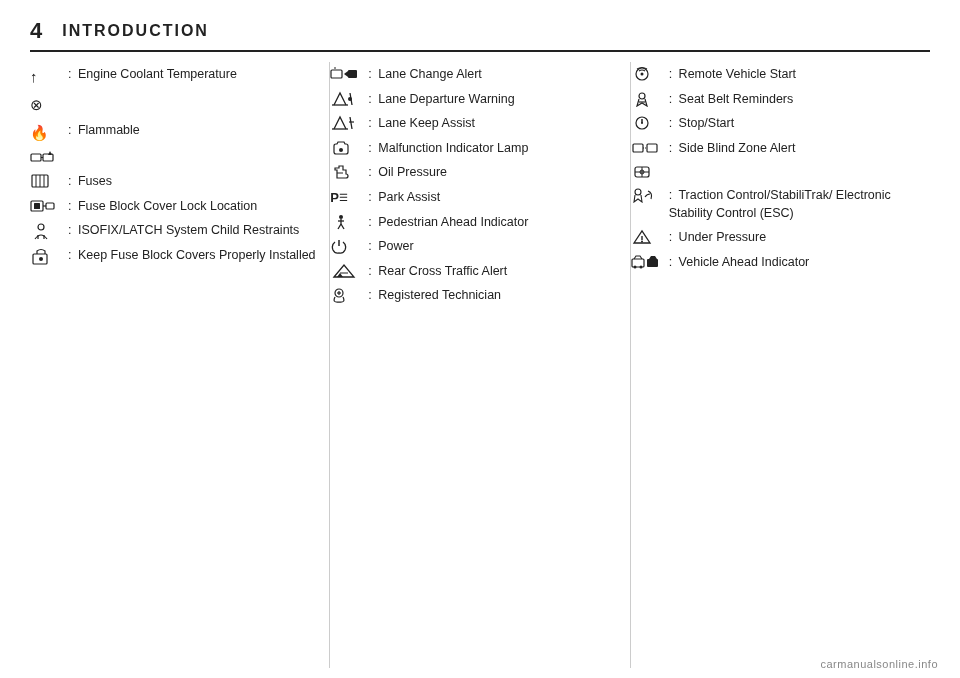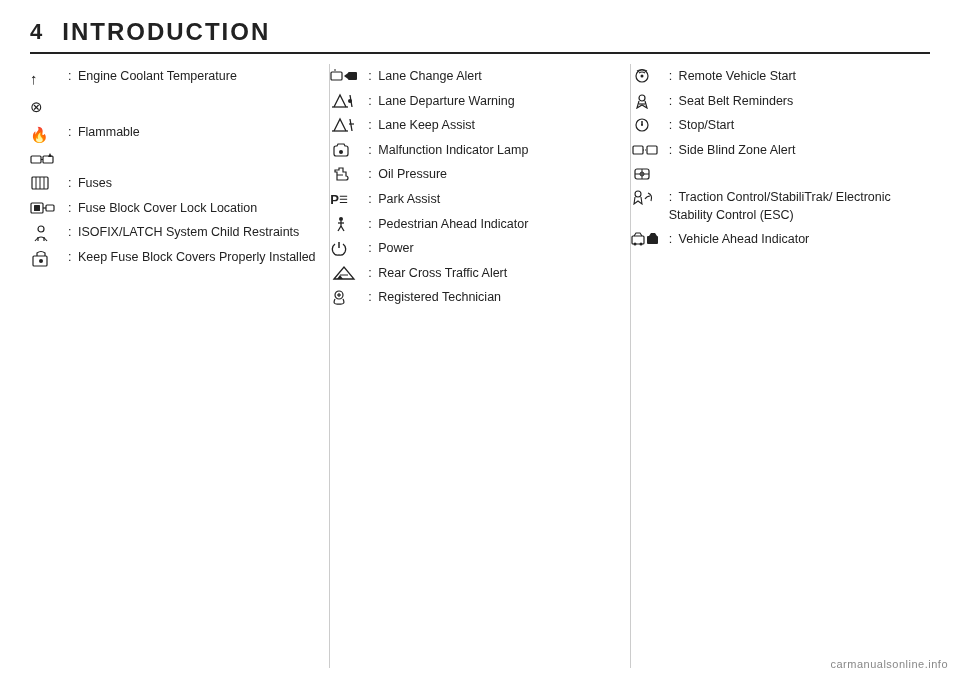--- a/index.html
+++ b/index.html
@@ -26,21 +26,21 @@
       padding-bottom: 6px;
       margin-bottom: 10px;
     }
     .header-number {
       font-size: 22px;
       font-weight: bold;
       margin-right: 20px;
       font-family: Arial, sans-serif;
     }
     .header-title {
-      font-size: 24px;
+      font-size: 16px;
       font-weight: bold;
       letter-spacing: 2px;
       font-family: Arial, sans-serif;
     }
     .content-area {
       display: flex;
       flex: 1;
       gap: 0;
     }
     .column {
@@ -69,21 +69,21 @@
     }
     .label {
       flex: 1;
     }
     .colon {
       margin-right: 3px;
     }
     .watermark {
       position: absolute;
       bottom: 8px;
-      right: 12px;
+      right: 22px;
       font-size: 11px;
       color: #888;
       letter-spacing: 0.5px;
     }
   </style>
 </head>
 <body>
 
 <div class="page">
   <div class="header">
@@ -326,20 +326,30 @@
             <circle cx="7" cy="5" r="3" fill="none" stroke="#222" stroke-width="1.1"></circle>
             <path d="M4 8 L3 15 L7 12 L11 15 L10 8" fill="none" stroke="#222" stroke-width="1.1"></path>
             <path d="M14 10 Q16 7 19 7" stroke="#222" stroke-width="1.1" fill="none"></path>
             <path d="M17 4 Q22 6 20 12" stroke="#222" stroke-width="1.1" fill="none"></path>
           </svg>
         </div>
         <div class="label"><span class="colon">:</span> Traction Control/StabiliTrak/ Electronic Stability Control (ESC)</div>
       </div>
       <div class="entry">
         <div class="icon-cell">
+          <svg width="22" height="16" viewBox="0 0 22 16">
+            <path d="M3 14 L11 2 L19 14 Z" fill="none" stroke="#222" stroke-width="1.3"></path>
+            <line x1="11" y1="7" x2="11" y2="11" stroke="#222" stroke-width="1.4"></line>
+            <circle cx="11" cy="12.5" r="1" fill="#222"></circle>
+          </svg>
+        </div>
+        <div class="label"><span class="colon">:</span> Under Pressure</div>
+      </div>
+      <div class="entry">
+        <div class="icon-cell">
           <svg width="28" height="16" viewBox="0 0 28 16">
             <rect x="1" y="5" width="12" height="8" rx="1" fill="none" stroke="#222" stroke-width="1.2"></rect>
             <path d="M3 5 L5 2 L9 2 L11 5" fill="none" stroke="#222" stroke-width="1.1"></path>
             <circle cx="4" cy="13" r="1.5" fill="#222"></circle>
             <circle cx="10" cy="13" r="1.5" fill="#222"></circle>
             <rect x="16" y="5" width="11" height="8" rx="1" fill="#222"></rect>
             <path d="M18 5 L20 2 L24 2 L26 5" fill="#222"></path>
           </svg>
         </div>
         <div class="label"><span class="colon">:</span> Vehicle Ahead Indicator</div>

